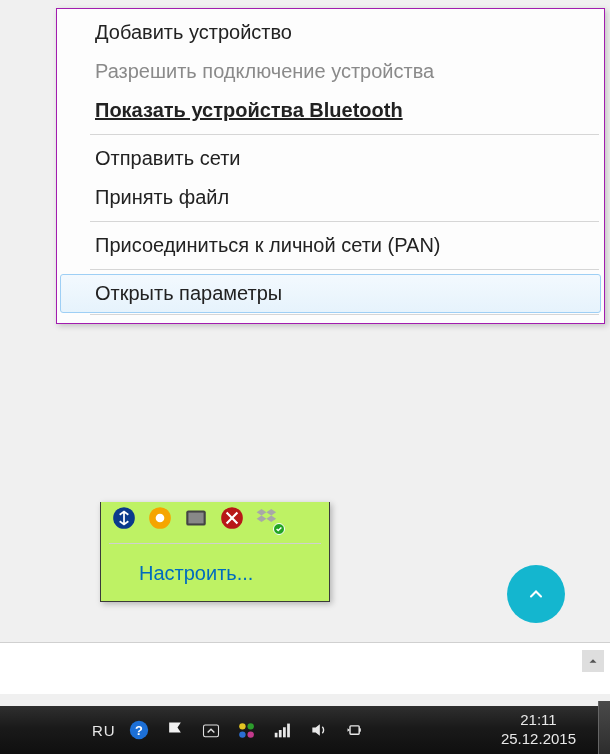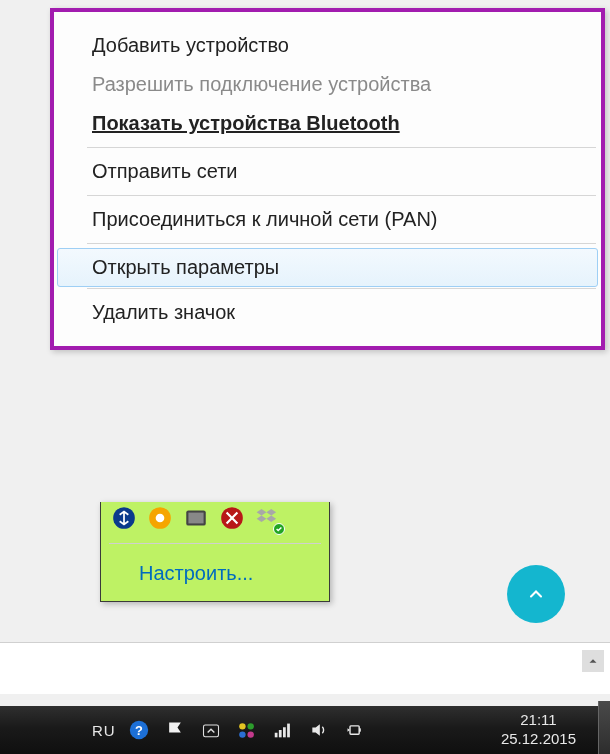--- a/index.html
+++ b/index.html
@@ -10,26 +10,26 @@
       font-size: 20px;
       background: #f0f0f0;
       position: relative;
       overflow: hidden;
     }
 
     
     .context-menu {
       position: absolute;
       top: 8px;
-      left: 50px;
+      left: 56px;
       right: 5px;
       background: #fdfdfd;
-      border: 4px solid #a21caf;
+      border: 1px solid #a21caf;
       box-shadow: 2px 2px 6px rgba(0,0,0,0.2);
-      padding: 14px 3px;
+      padding: 4px 3px;
     }
     .menu-item {
       padding: 7px 26px 7px 34px;
       color: #222;
       cursor: pointer;
       border: 1px solid transparent;
     }
     .menu-item.disabled { color: #8a8a8a; cursor: default; }
     .menu-item.bold { font-weight: 700; text-decoration: underline; }
     .menu-item.hovered {
@@ -138,27 +138,27 @@
   </style>
 </head>
 <body>
 
 <div class="context-menu">
   <div class="menu-item">Добавить устройство</div>
   <div class="menu-item disabled">Разрешить подключение устройства</div>
   <div class="menu-item bold">Показать устройства Bluetooth</div>
   <div class="sep"></div>
   <div class="menu-item">Отправить сети</div>
+  <div class="menu-item">Принять файл</div>
   <div class="sep"></div>
   <div class="menu-item">Присоединиться к личной сети (PAN)</div>
   <div class="sep"></div>
   <div class="menu-item hovered">Открыть параметры</div>
   <div class="red-underline"></div>
   <div class="sep"></div>
-  <div class="menu-item">Удалить значок</div>
 </div>
 
 <div class="tray-popup">
   <div class="tray-icons">
     <span class="ic">
       <svg viewBox="0 0 24 24">
           <circle cx="12" cy="12" r="10" fill="#0a3a8c"></circle>
           <path d="M12 6v12M8 9l4-3 4 3M8 15l4 3 4-3" stroke="#fff" stroke-width="1.6" fill="none"></path>
         </svg>
     </span>

